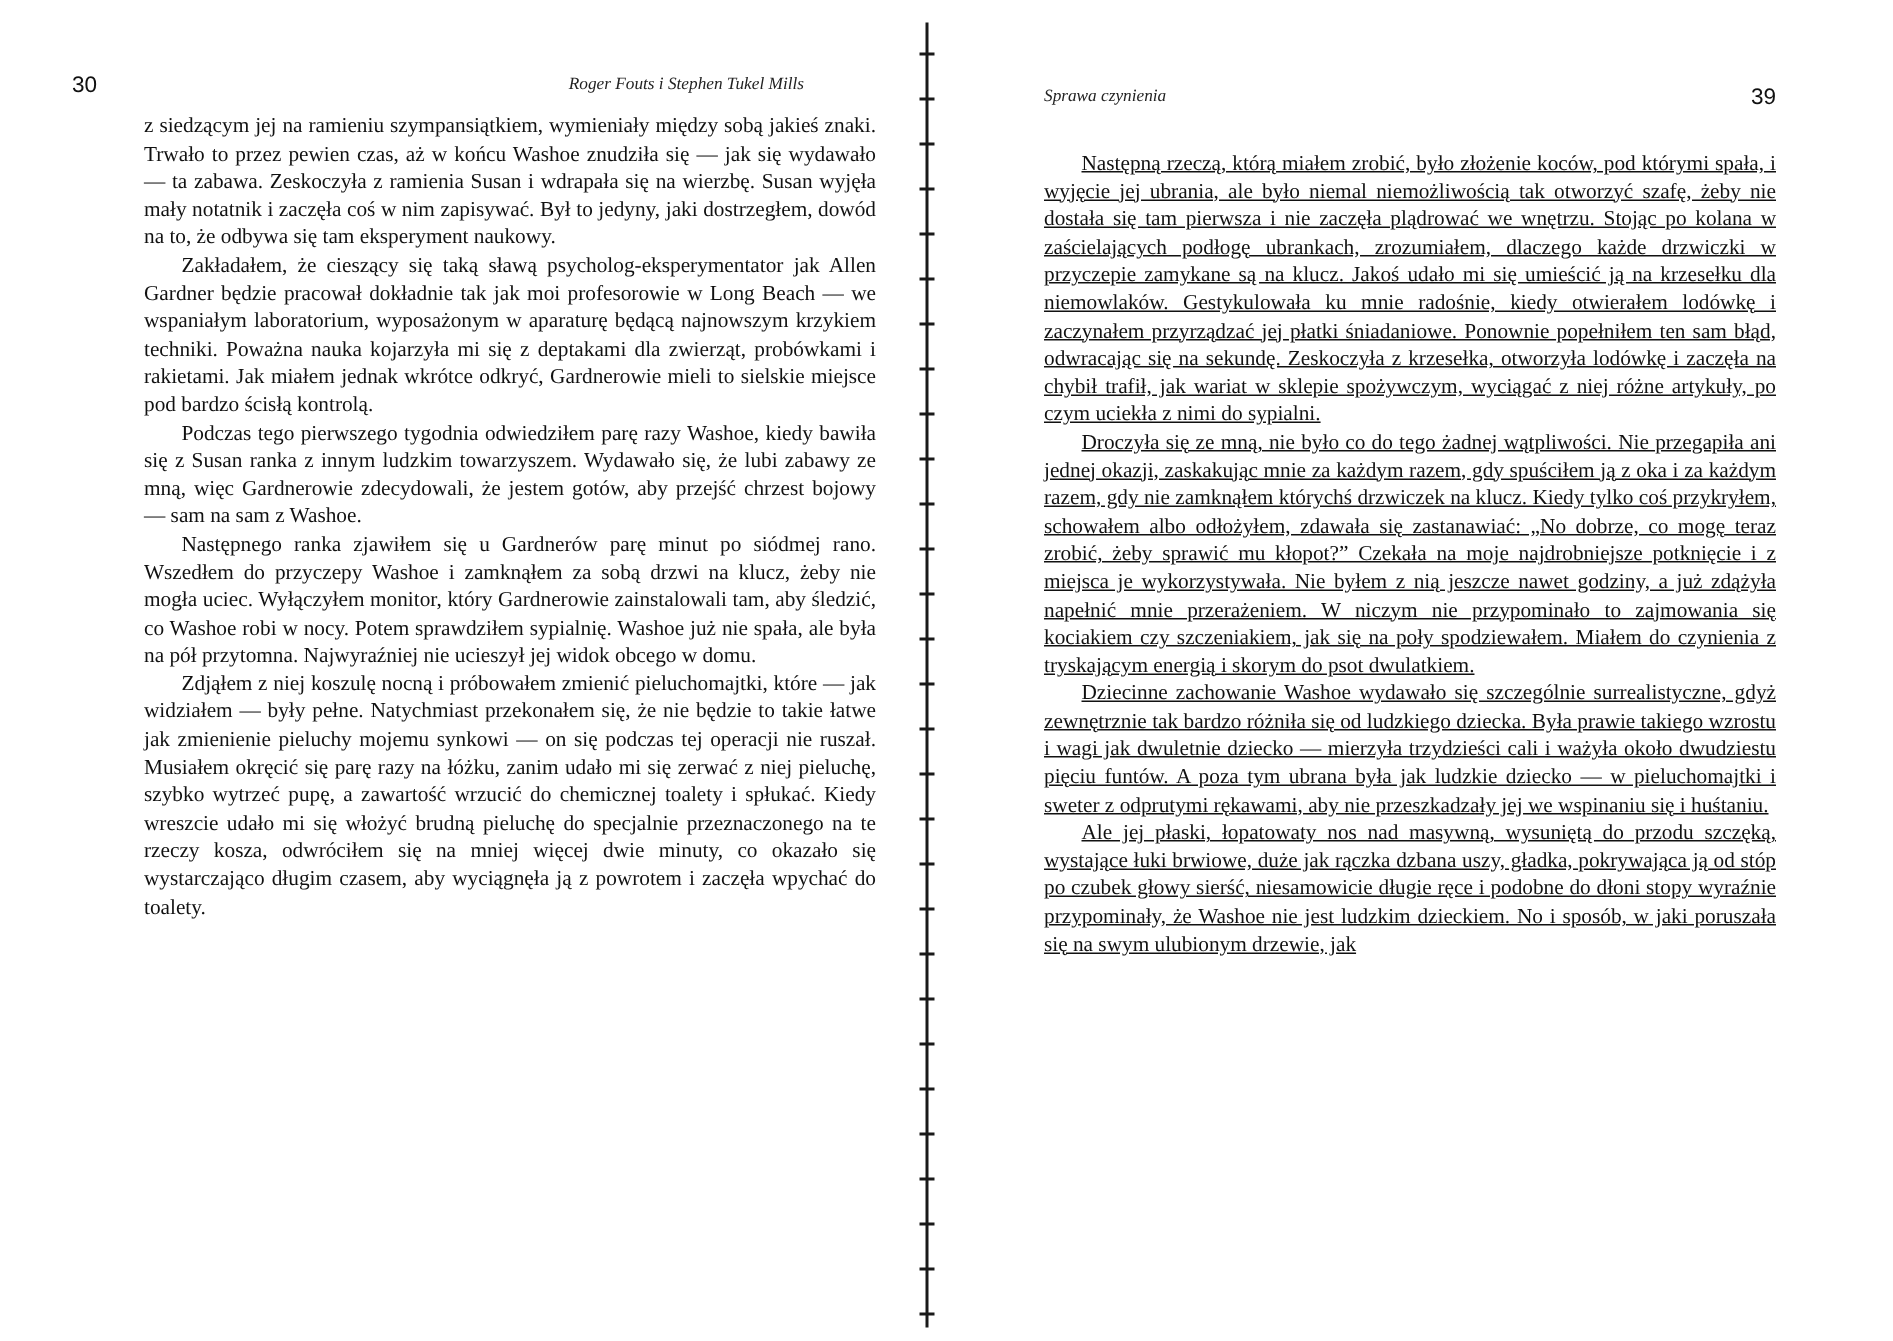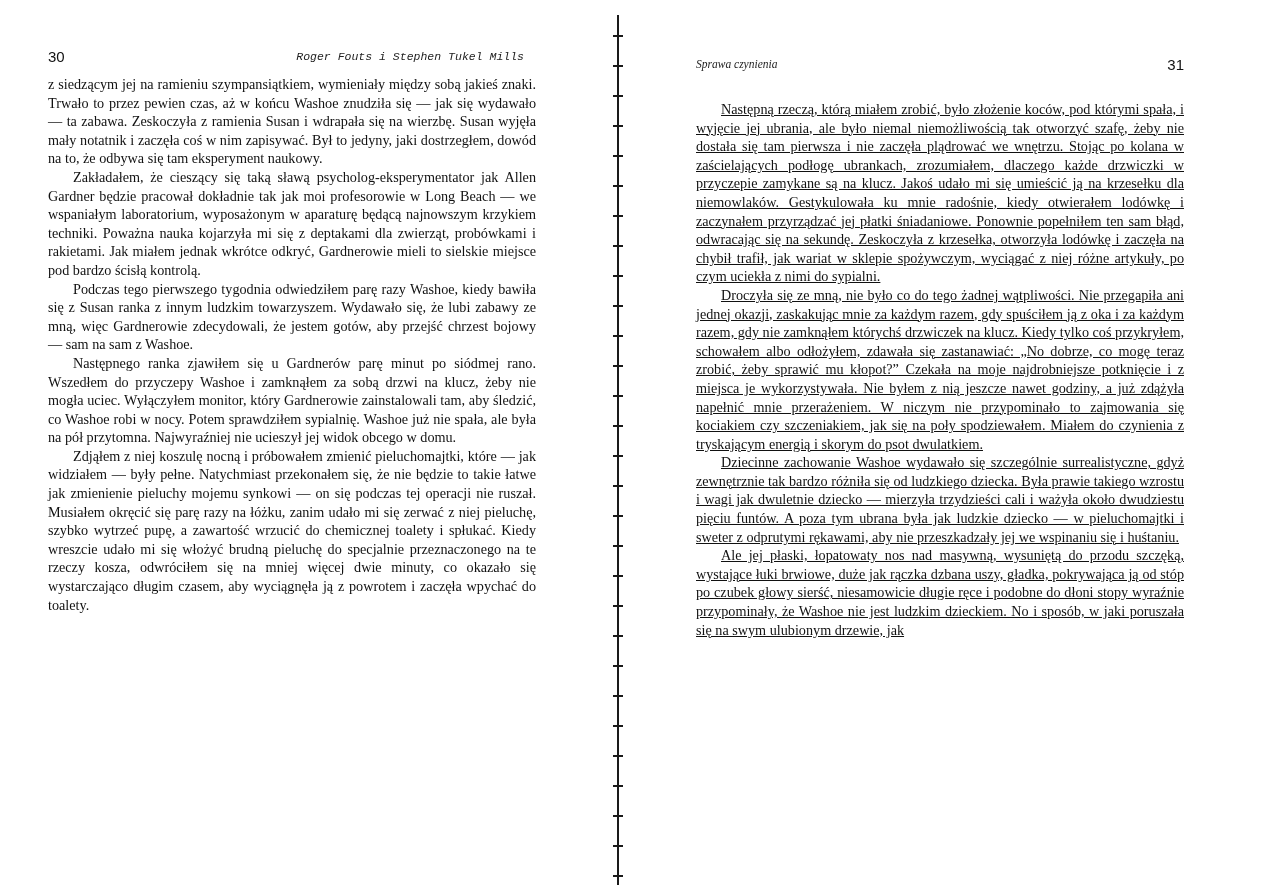--- a/index.html
+++ b/index.html
@@ -8,25 +8,25 @@
   .page { position: absolute; top: 0; }
   .page-left { left: 48px; width: 488px; }
   .page-right { left: 696px; width: 488px; }
   .running-head { position: absolute; top: 48px; width: 488px; height: 20px; }
   .folio { position: absolute; top: 0; font-family: "Liberation Sans", sans-serif;
            font-size: 15px; color: #111; }
   .page-left .folio { left: 0; }
   .page-right .folio { right: 0; top: 8px; }
   .runner { position: absolute; top: 2px; font-style: italic; font-size: 11.5px;
             font-family: "Liberation Serif", serif; color: #222; }
-  .page-left .runner { right: 12px; font-family: Liberation Mono, monospace; }
+  .page-left .runner { right: 0; }
   .page-right .runner { left: 0; top: 10px; }
   .body-text { position: absolute; width: 488px; font-size: 14.2px; line-height: 18.6px;
                text-align: justify; hyphens: manual; font-family: "Liberation Serif", serif; }
-  .page-left .body-text { top: 75px; }
+  .page-left .body-text { top: 75px; margin-left: 48px; }
   .page-right .body-text { top: 100px; text-decoration: underline; }
   .body-text p { margin: 0; text-indent: 0; }
   .body-text p.indent { text-indent: 25px; }
   .gutter { position: absolute; left: 617px; top: 15px; width: 2px; height: 870px;
             background: #1a1a1a; }
   .stitch { position: absolute; left: -4px; width: 10px; height: 2px; background: #1a1a1a; }
 </style>
 </head>
 <body>
 
@@ -72,21 +72,21 @@
   <span class="stitch" style="top:740px"></span>
   <span class="stitch" style="top:770px"></span>
   <span class="stitch" style="top:800px"></span>
   <span class="stitch" style="top:830px"></span>
   <span class="stitch" style="top:860px"></span>
 </div>
 
 <div class="page page-right">
   <div class="running-head">
     <span class="runner">Sprawa czynienia</span>
-    <span class="folio">31</span>
+    <span class="folio">39</span>
   </div>
   <div class="body-text">
     <p class="indent">Następną rzeczą, którą miałem zrobić, było złożenie koców, pod którymi spała, i wyjęcie jej ubrania, ale było niemal niemożliwością tak otworzyć szafę, żeby nie dostała się tam pierwsza i nie zaczęła plądrować we wnętrzu. Stojąc po kolana w zaścielających podłogę ubrankach, zrozumiałem, dlaczego każde drzwiczki w przyczepie zamykane są na klucz. Jakoś udało mi się umieścić ją na krzesełku dla niemowlaków. Gestykulowała ku mnie radośnie, kiedy otwierałem lodówkę i zaczynałem przyrządzać jej płatki śniadaniowe. Ponownie popełniłem ten sam błąd, odwracając się na sekundę. Zeskoczyła z krzesełka, otworzyła lodówkę i zaczęła na chybił trafił, jak wariat w sklepie spożywczym, wyciągać z niej różne artykuły, po czym uciekła z nimi do sypialni.</p>
     <p class="indent">Droczyła się ze mną, nie było co do tego żadnej wątpliwości. Nie przegapiła ani jednej okazji, zaskakując mnie za każdym razem, gdy spuściłem ją z oka i za każdym razem, gdy nie zamknąłem którychś drzwiczek na klucz. Kiedy tylko coś przykryłem, schowałem albo odłożyłem, zdawała się zastanawiać: „No dobrze, co mogę teraz zrobić, żeby sprawić mu kłopot?” Czekała na moje najdrobniejsze potknięcie i z miejsca je wykorzystywała. Nie byłem z nią jeszcze nawet godziny, a już zdążyła napełnić mnie przerażeniem. W niczym nie przypominało to zajmowania się kociakiem czy szczeniakiem, jak się na poły spodziewałem. Miałem do czynienia z tryskającym energią i skorym do psot dwulatkiem.</p>
     <p class="indent">Dziecinne zachowanie Washoe wydawało się szczególnie surrealistyczne, gdyż zewnętrznie tak bardzo różniła się od ludzkiego dziecka. Była prawie takiego wzrostu i wagi jak dwuletnie dziecko — mierzyła trzydzieści cali i ważyła około dwudziestu pięciu funtów. A poza tym ubrana była jak ludzkie dziecko — w pieluchomajtki i sweter z odprutymi rękawami, aby nie przeszkadzały jej we wspinaniu się i huśtaniu.</p>
     <p class="indent">Ale jej płaski, łopatowaty nos nad masywną, wysuniętą do przodu szczęką, wystające łuki brwiowe, duże jak rączka dzbana uszy, gładka, pokrywająca ją od stóp po czubek głowy sierść, niesamowicie długie ręce i podobne do dłoni stopy wyraźnie przypominały, że Washoe nie jest ludzkim dzieckiem. No i sposób, w jaki poruszała się na swym ulubionym drzewie, jak</p>
   </div>
 </div>
 
 </body></html>

